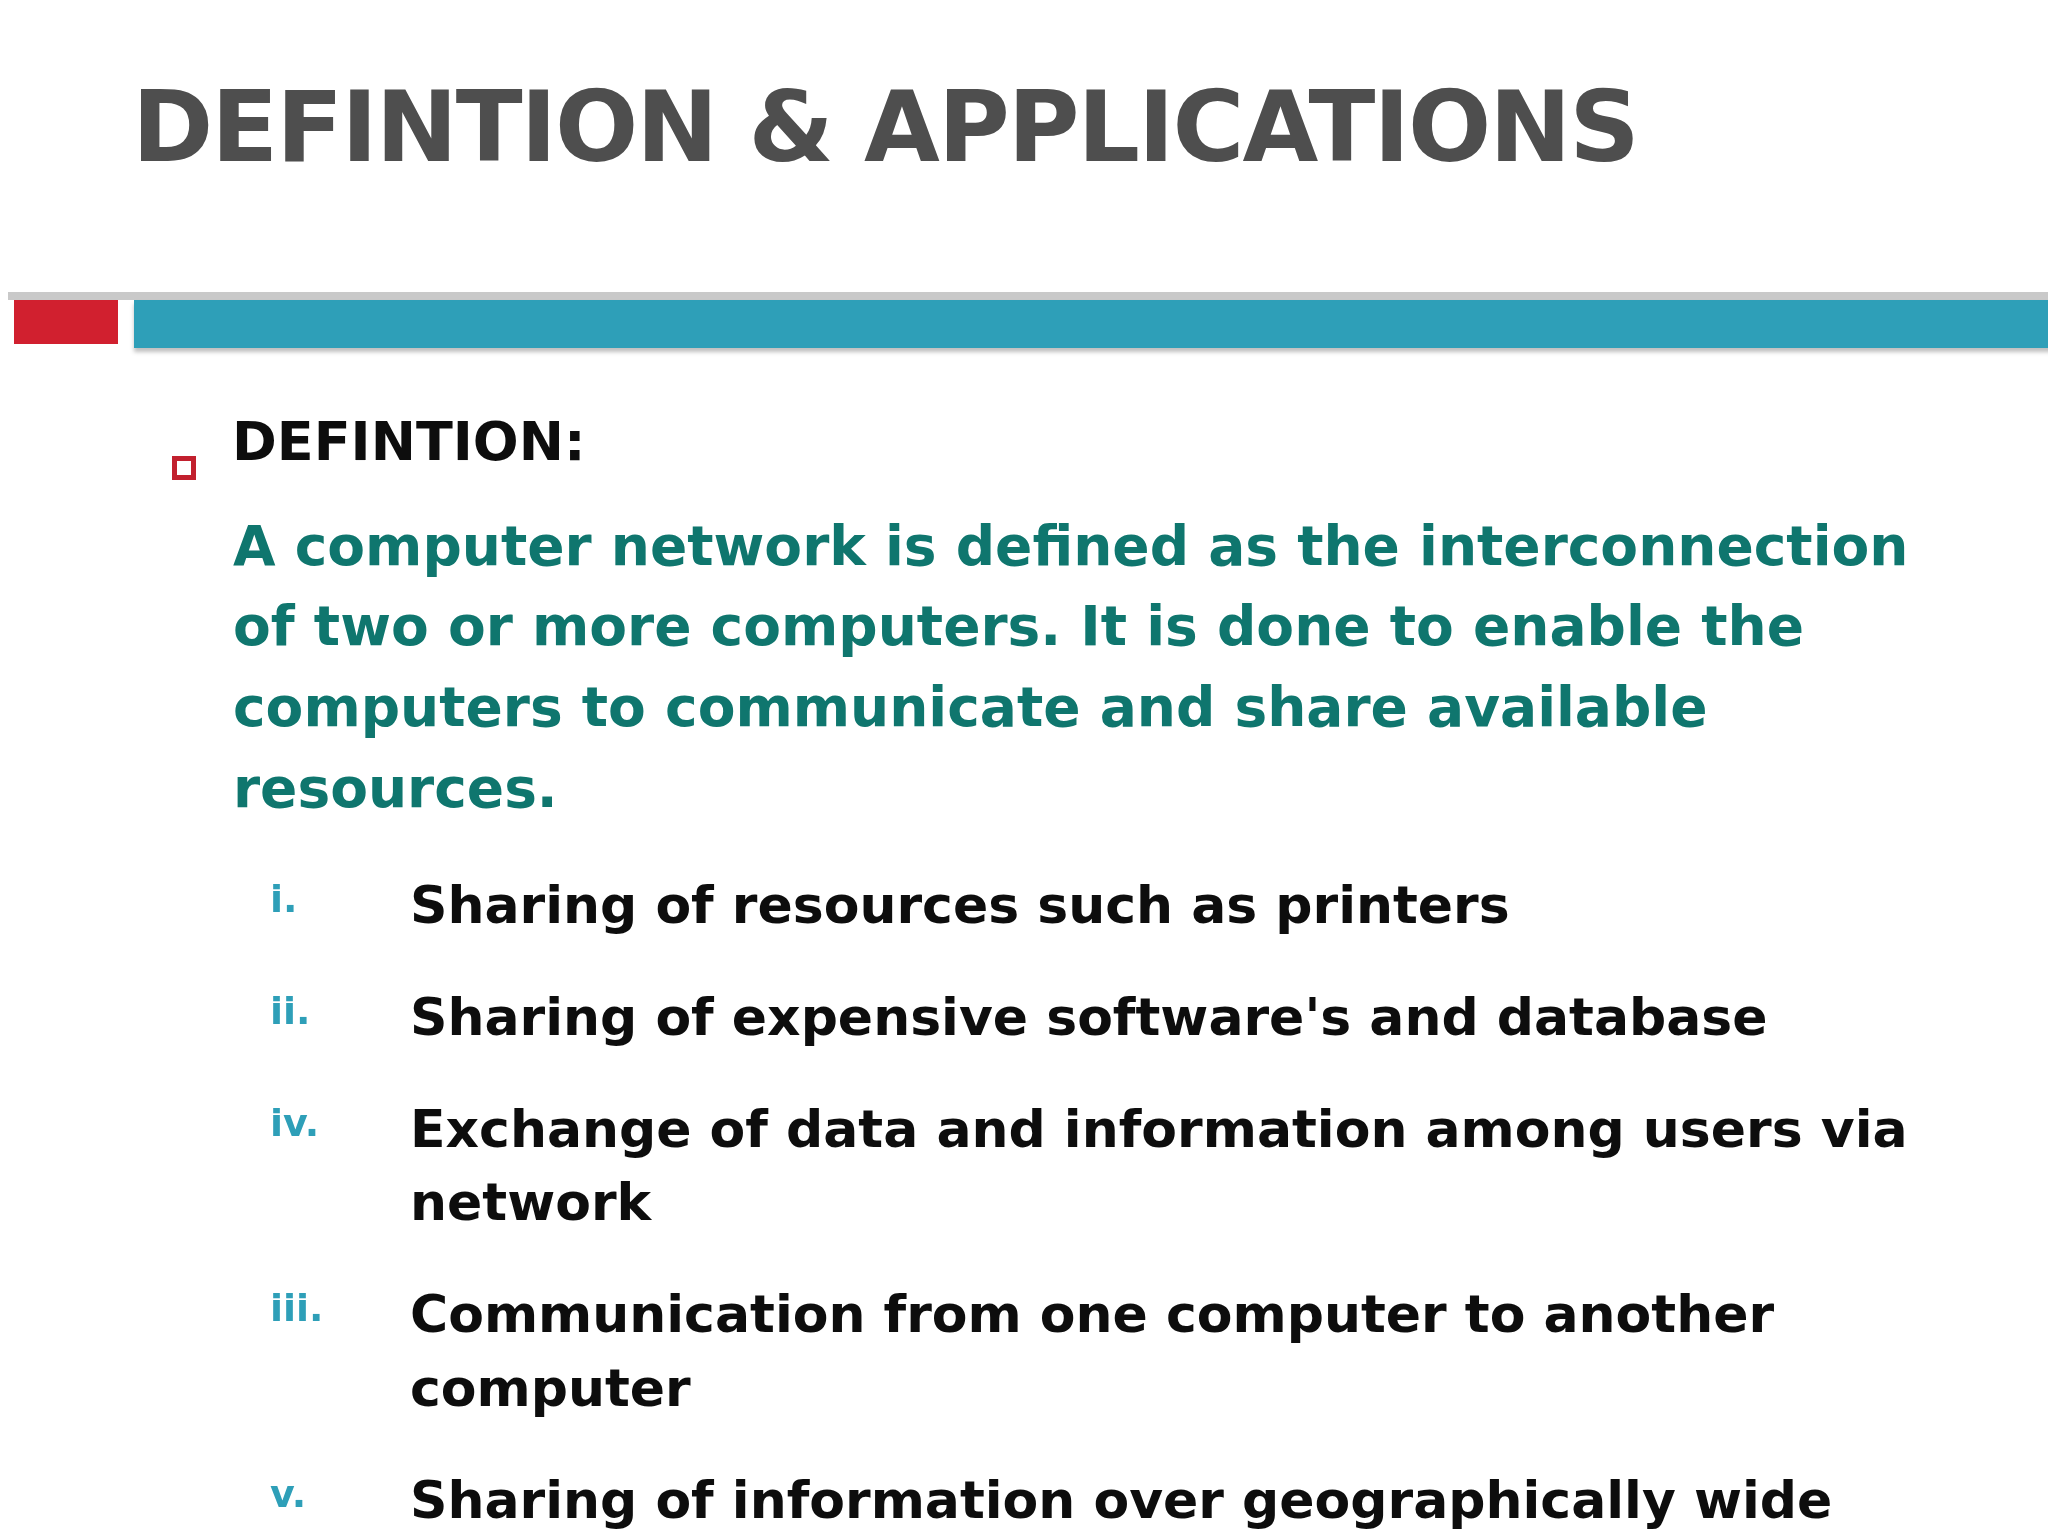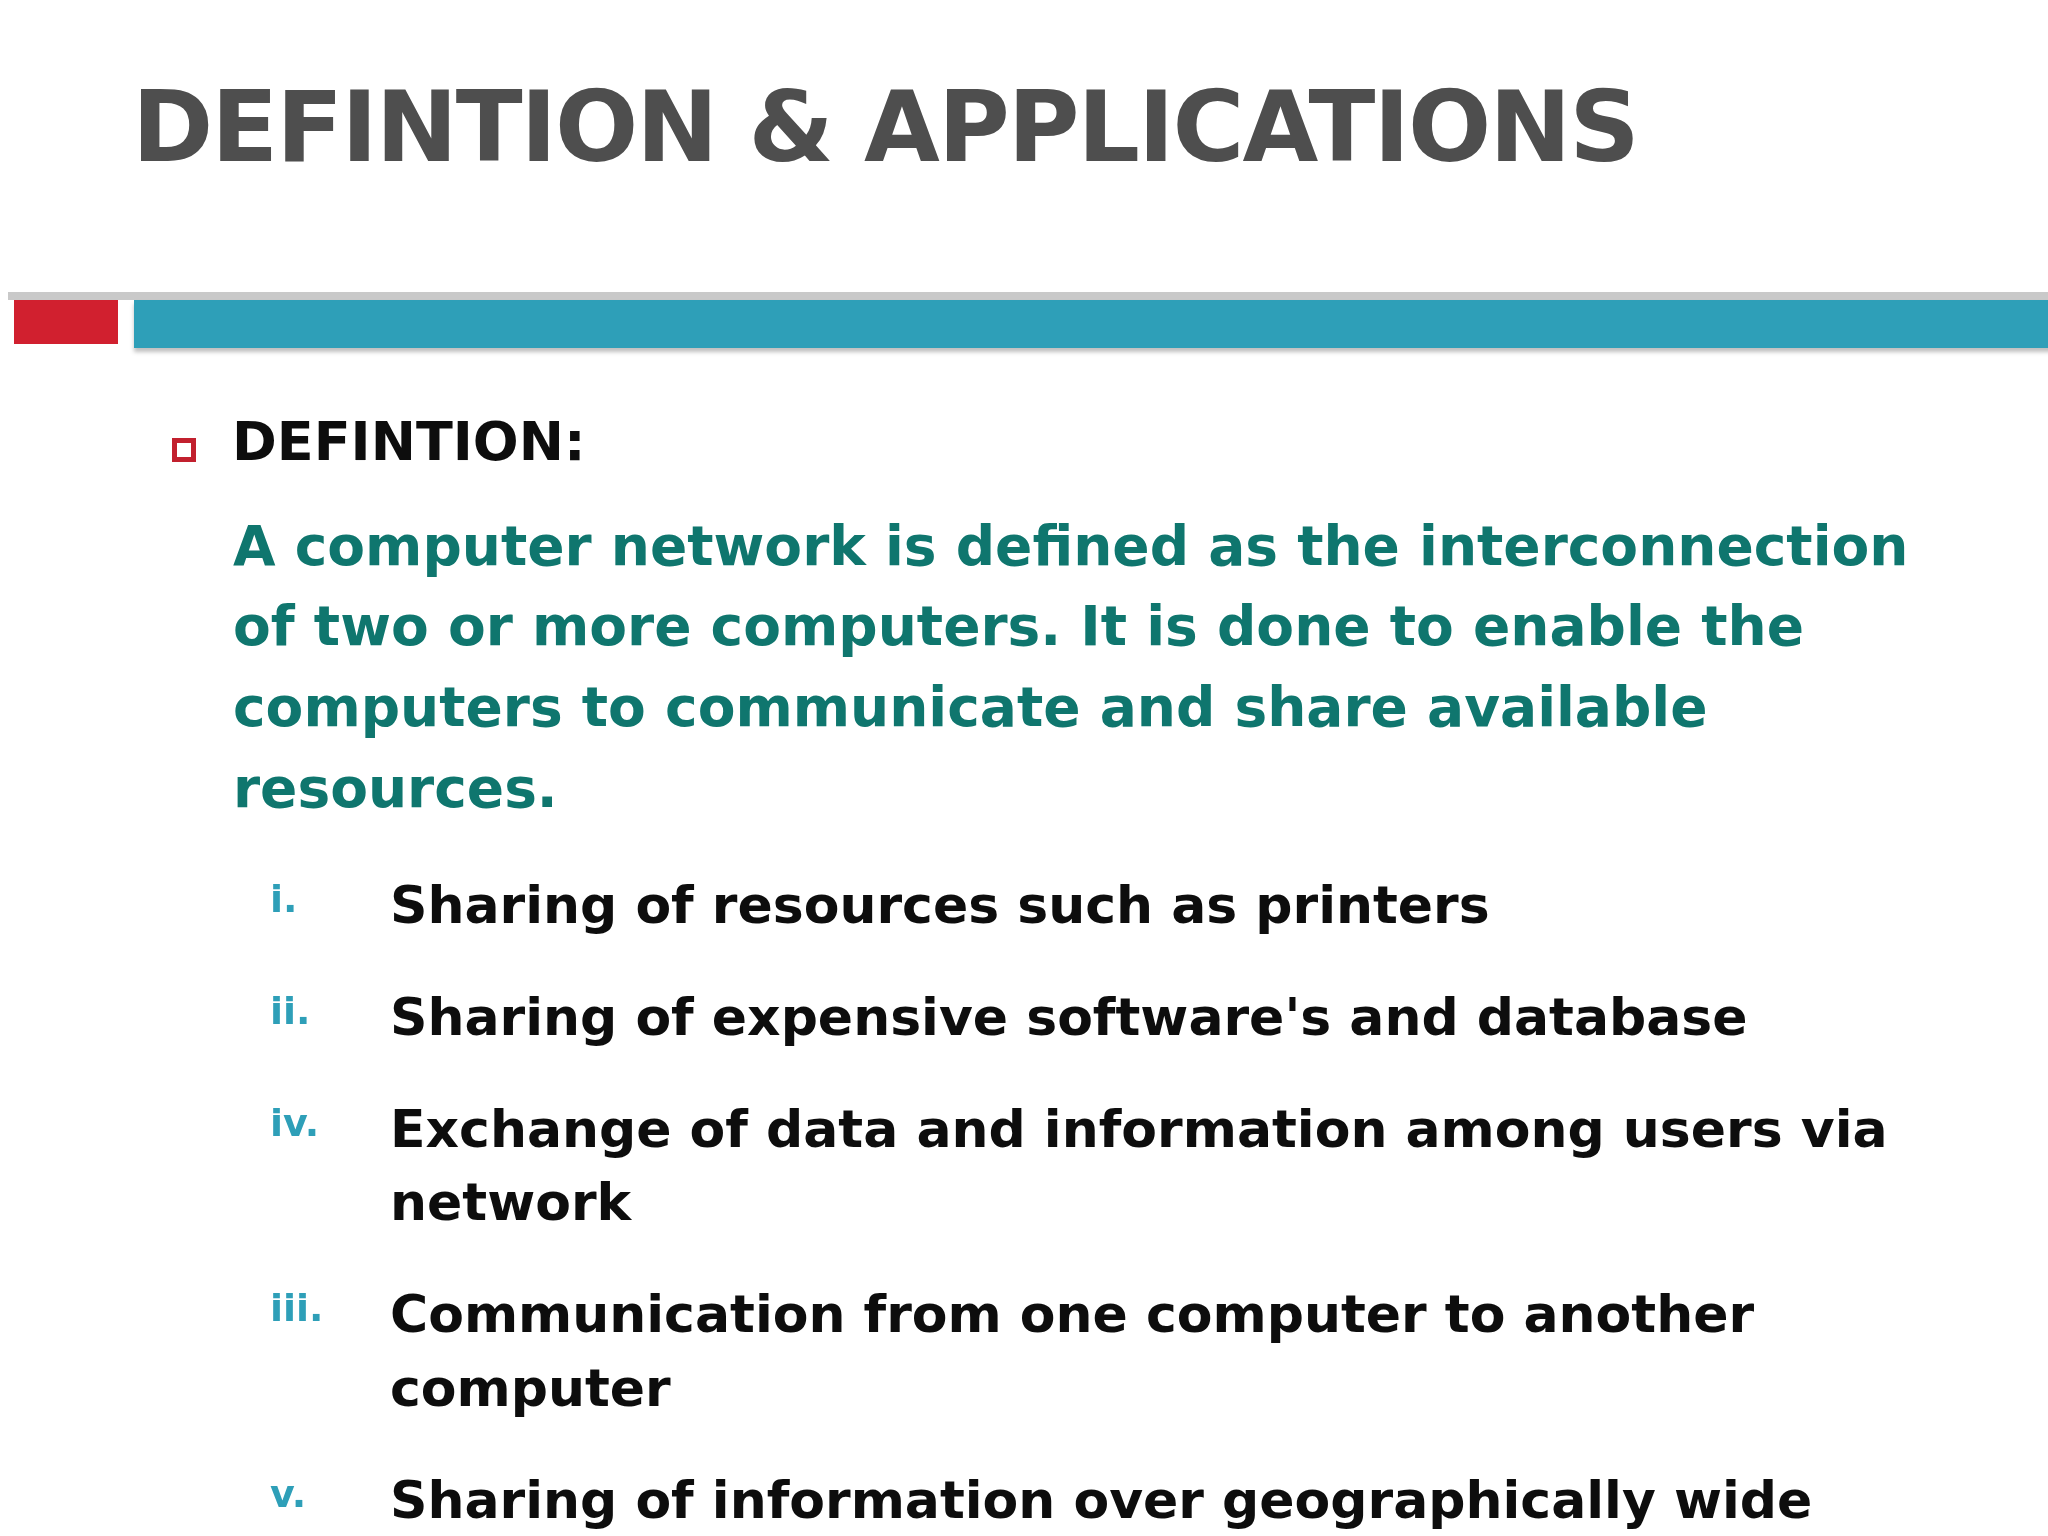--- a/index.html
+++ b/index.html
@@ -50,21 +50,21 @@
   }
 
   
   .content {
     position: absolute;
     left: 156px; top: 388px;
     right: 70px;
   }
   .section-heading-row {
     display: flex;
-    align-items: center;
+    align-items: flex-end;
   }
   .sq-bullet {
     flex: 0 0 auto;
     width: 24px; height: 24px;
     border: 5px solid #c2202e;
     margin-top: 16px;
     margin-right: 32px;
     background: transparent;
   }
   .section-heading {
@@ -98,20 +98,21 @@
     font-weight: 800;
     color: #2e9fb8;
     padding-top: 12px;
   }
   .app-text {
     font-size: 52px;
     font-weight: 800;
     color: #0d0d0d;
     line-height: 1.42;
     max-width: 1550px;
+    margin-left: 20px;
   }
 </style>
 </head>
 <body>
 
 <div class="slide">
 
   <div class="slide-title">DEFINTION &amp; APPLICATIONS</div>
 
   <div class="band-wrap">

